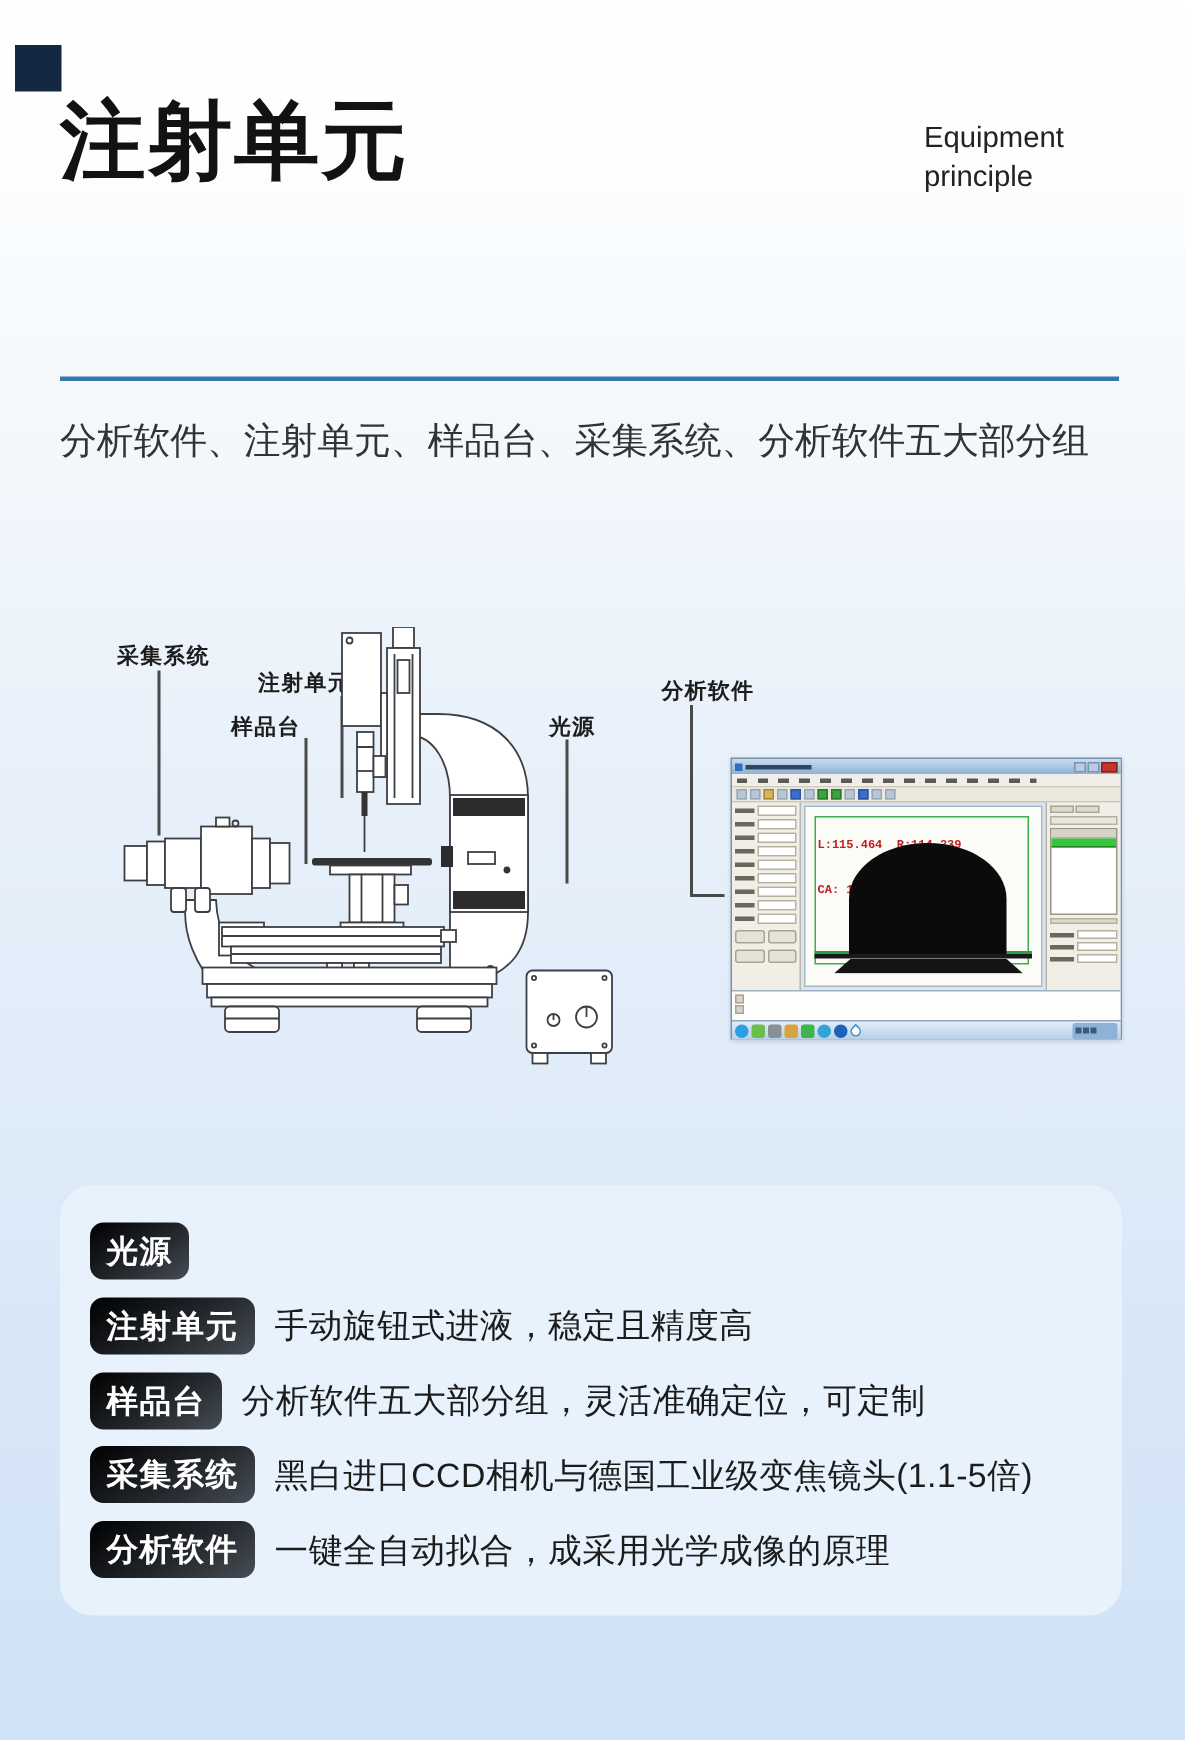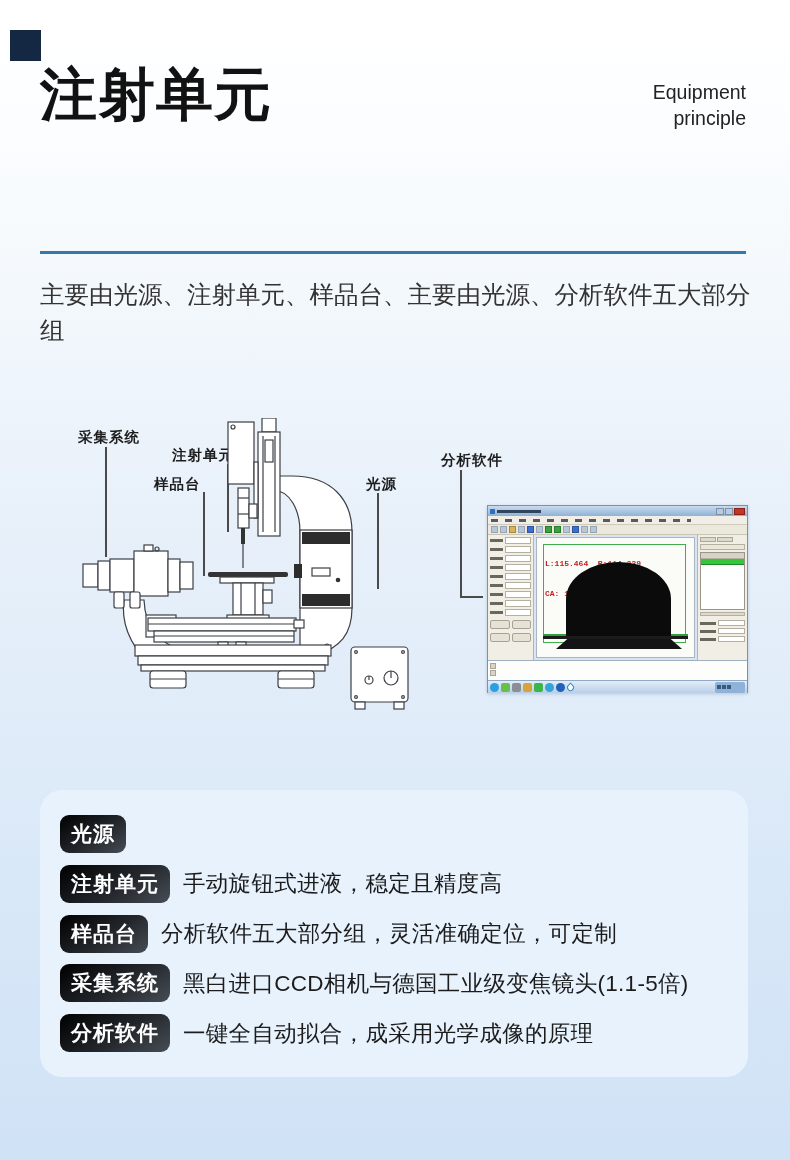--- a/index.html
+++ b/index.html
@@ -9,21 +9,21 @@
     font-family:"Liberation Sans","DejaVu Sans",sans-serif;
     width:790px; height:1160px; overflow:hidden;
     background:linear-gradient(180deg,#ffffff 0%,#fdfeff 8%,#f3f8fc 25%,#e9f1fa 42%,#e2edf9 58%,#d9e8f8 75%,#d0e2f6 100%);
   }
   .abs { position:absolute; }
 
   
   .corner-square { left:10px; top:30px; width:31px; height:31px; background:#152843; }
   .main-title { left:40px; top:60px; font-family:"Liberation Serif","DejaVu Serif",serif;
     font-weight:900; font-size:57px; line-height:1.23; color:#121212; letter-spacing:1px; }
-  .subtitle-en { right:44px; top:80px; width:130px; text-align:right;
+  .subtitle-en { right:44px; top:80px; width:130px; 
     font-size:19.5px; line-height:1.32; color:#222; }
   .divider { left:40px; top:251px; width:706px; height:3px; background:#3578aa; }
   .intro { left:40px; top:277px; width:724px; font-size:24.5px; line-height:1.45; color:#333; }
 
   
   .dlabel { font-size:14.5px; font-weight:700; color:#1d1d1d; letter-spacing:1px; }
   .leader { background:#4a4a4a; }
 
   
   .soft-window { left:487px; top:505px; width:261px; height:188px;
@@ -97,21 +97,21 @@
 
 <div class="abs corner-square"></div>
 
 <div class="abs main-title">
   <div>注射单元</div>
 </div>
 <div class="abs subtitle-en">Equipment principle</div>
 <div class="abs divider"></div>
 
 <div class="abs intro">
-  <div>主要由光源、注射单元、样品台、主要由光源、分析软件五大部分组</div>
+  <div>分析软件、注射单元、样品台、采集系统、分析软件五大部分组</div>
 </div>
 
 <div class="abs dlabel" style="left:78px;top:428px;">采集系统</div>
 <div class="abs dlabel" style="left:172px;top:446px;">注射单元</div>
 <div class="abs dlabel" style="left:154px;top:475px;">样品台</div>
 <div class="abs dlabel" style="left:366px;top:475px;">光源</div>
 <div class="abs dlabel" style="left:441px;top:451px;">分析软件</div>
 
 <div class="abs leader" style="left:105px;top:447px;width:1.5px;height:110px;"></div>
 <div class="abs leader" style="left:227px;top:464px;width:1.5px;height:68px;"></div>

